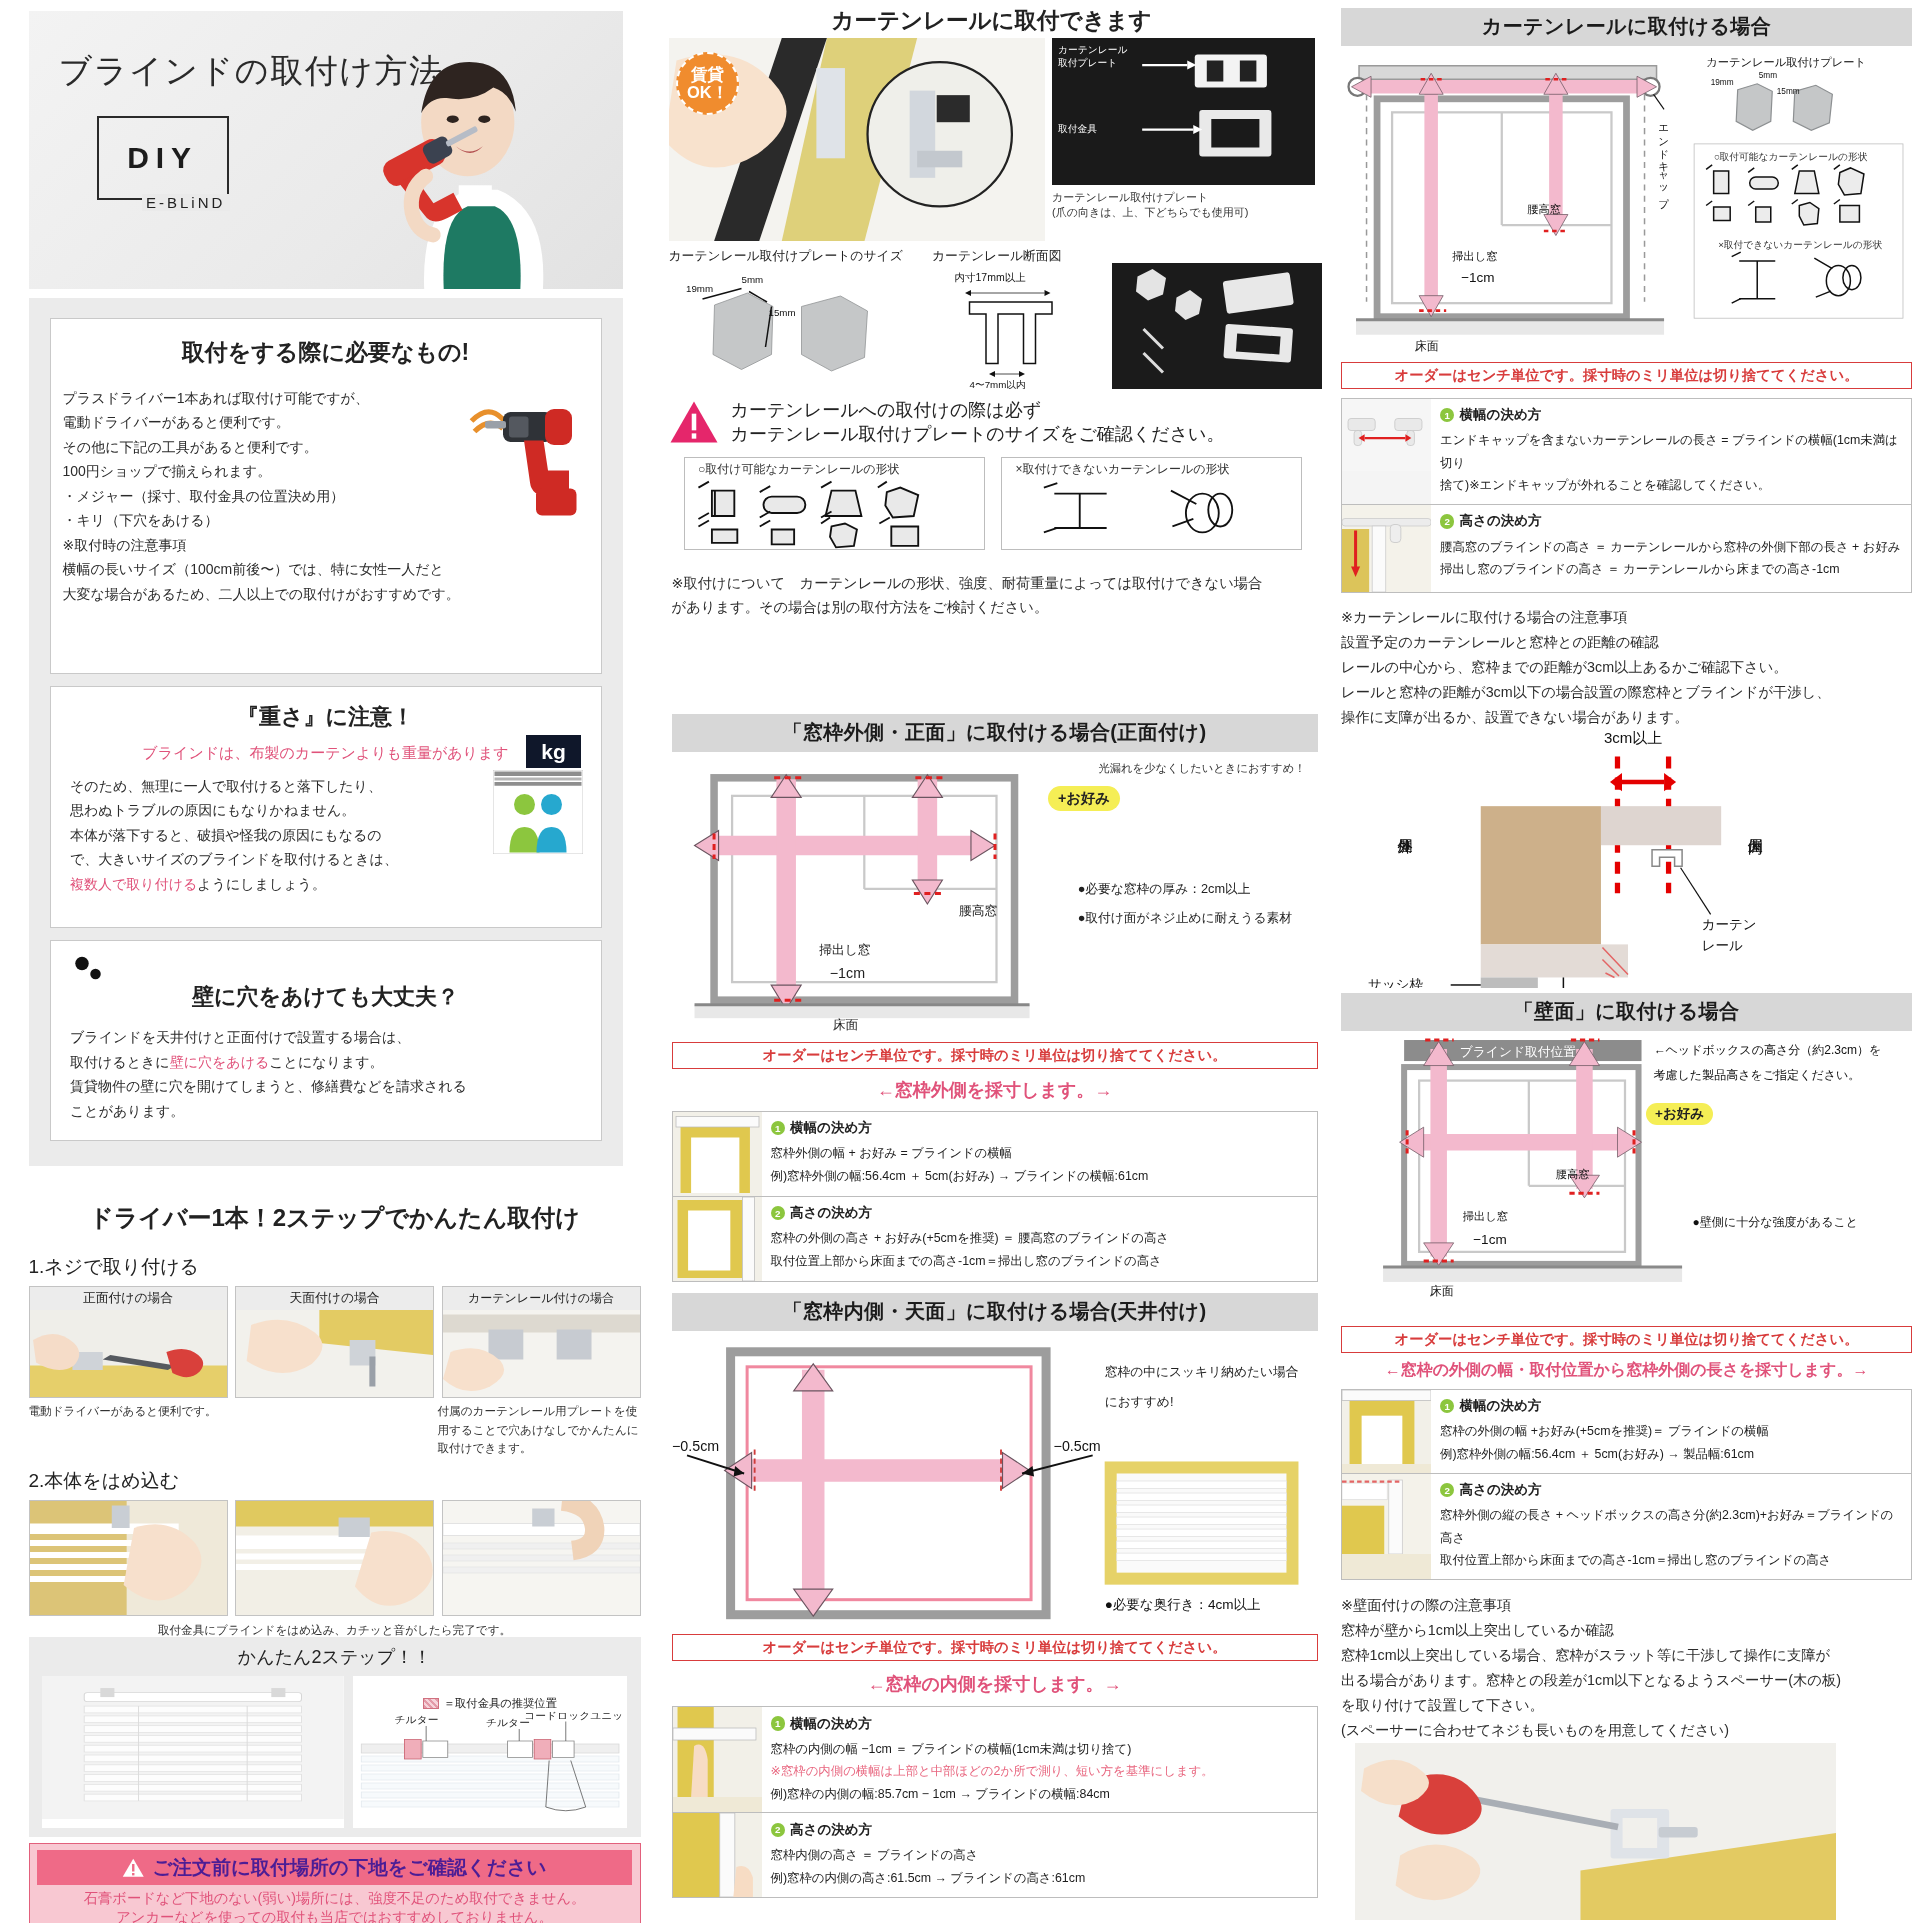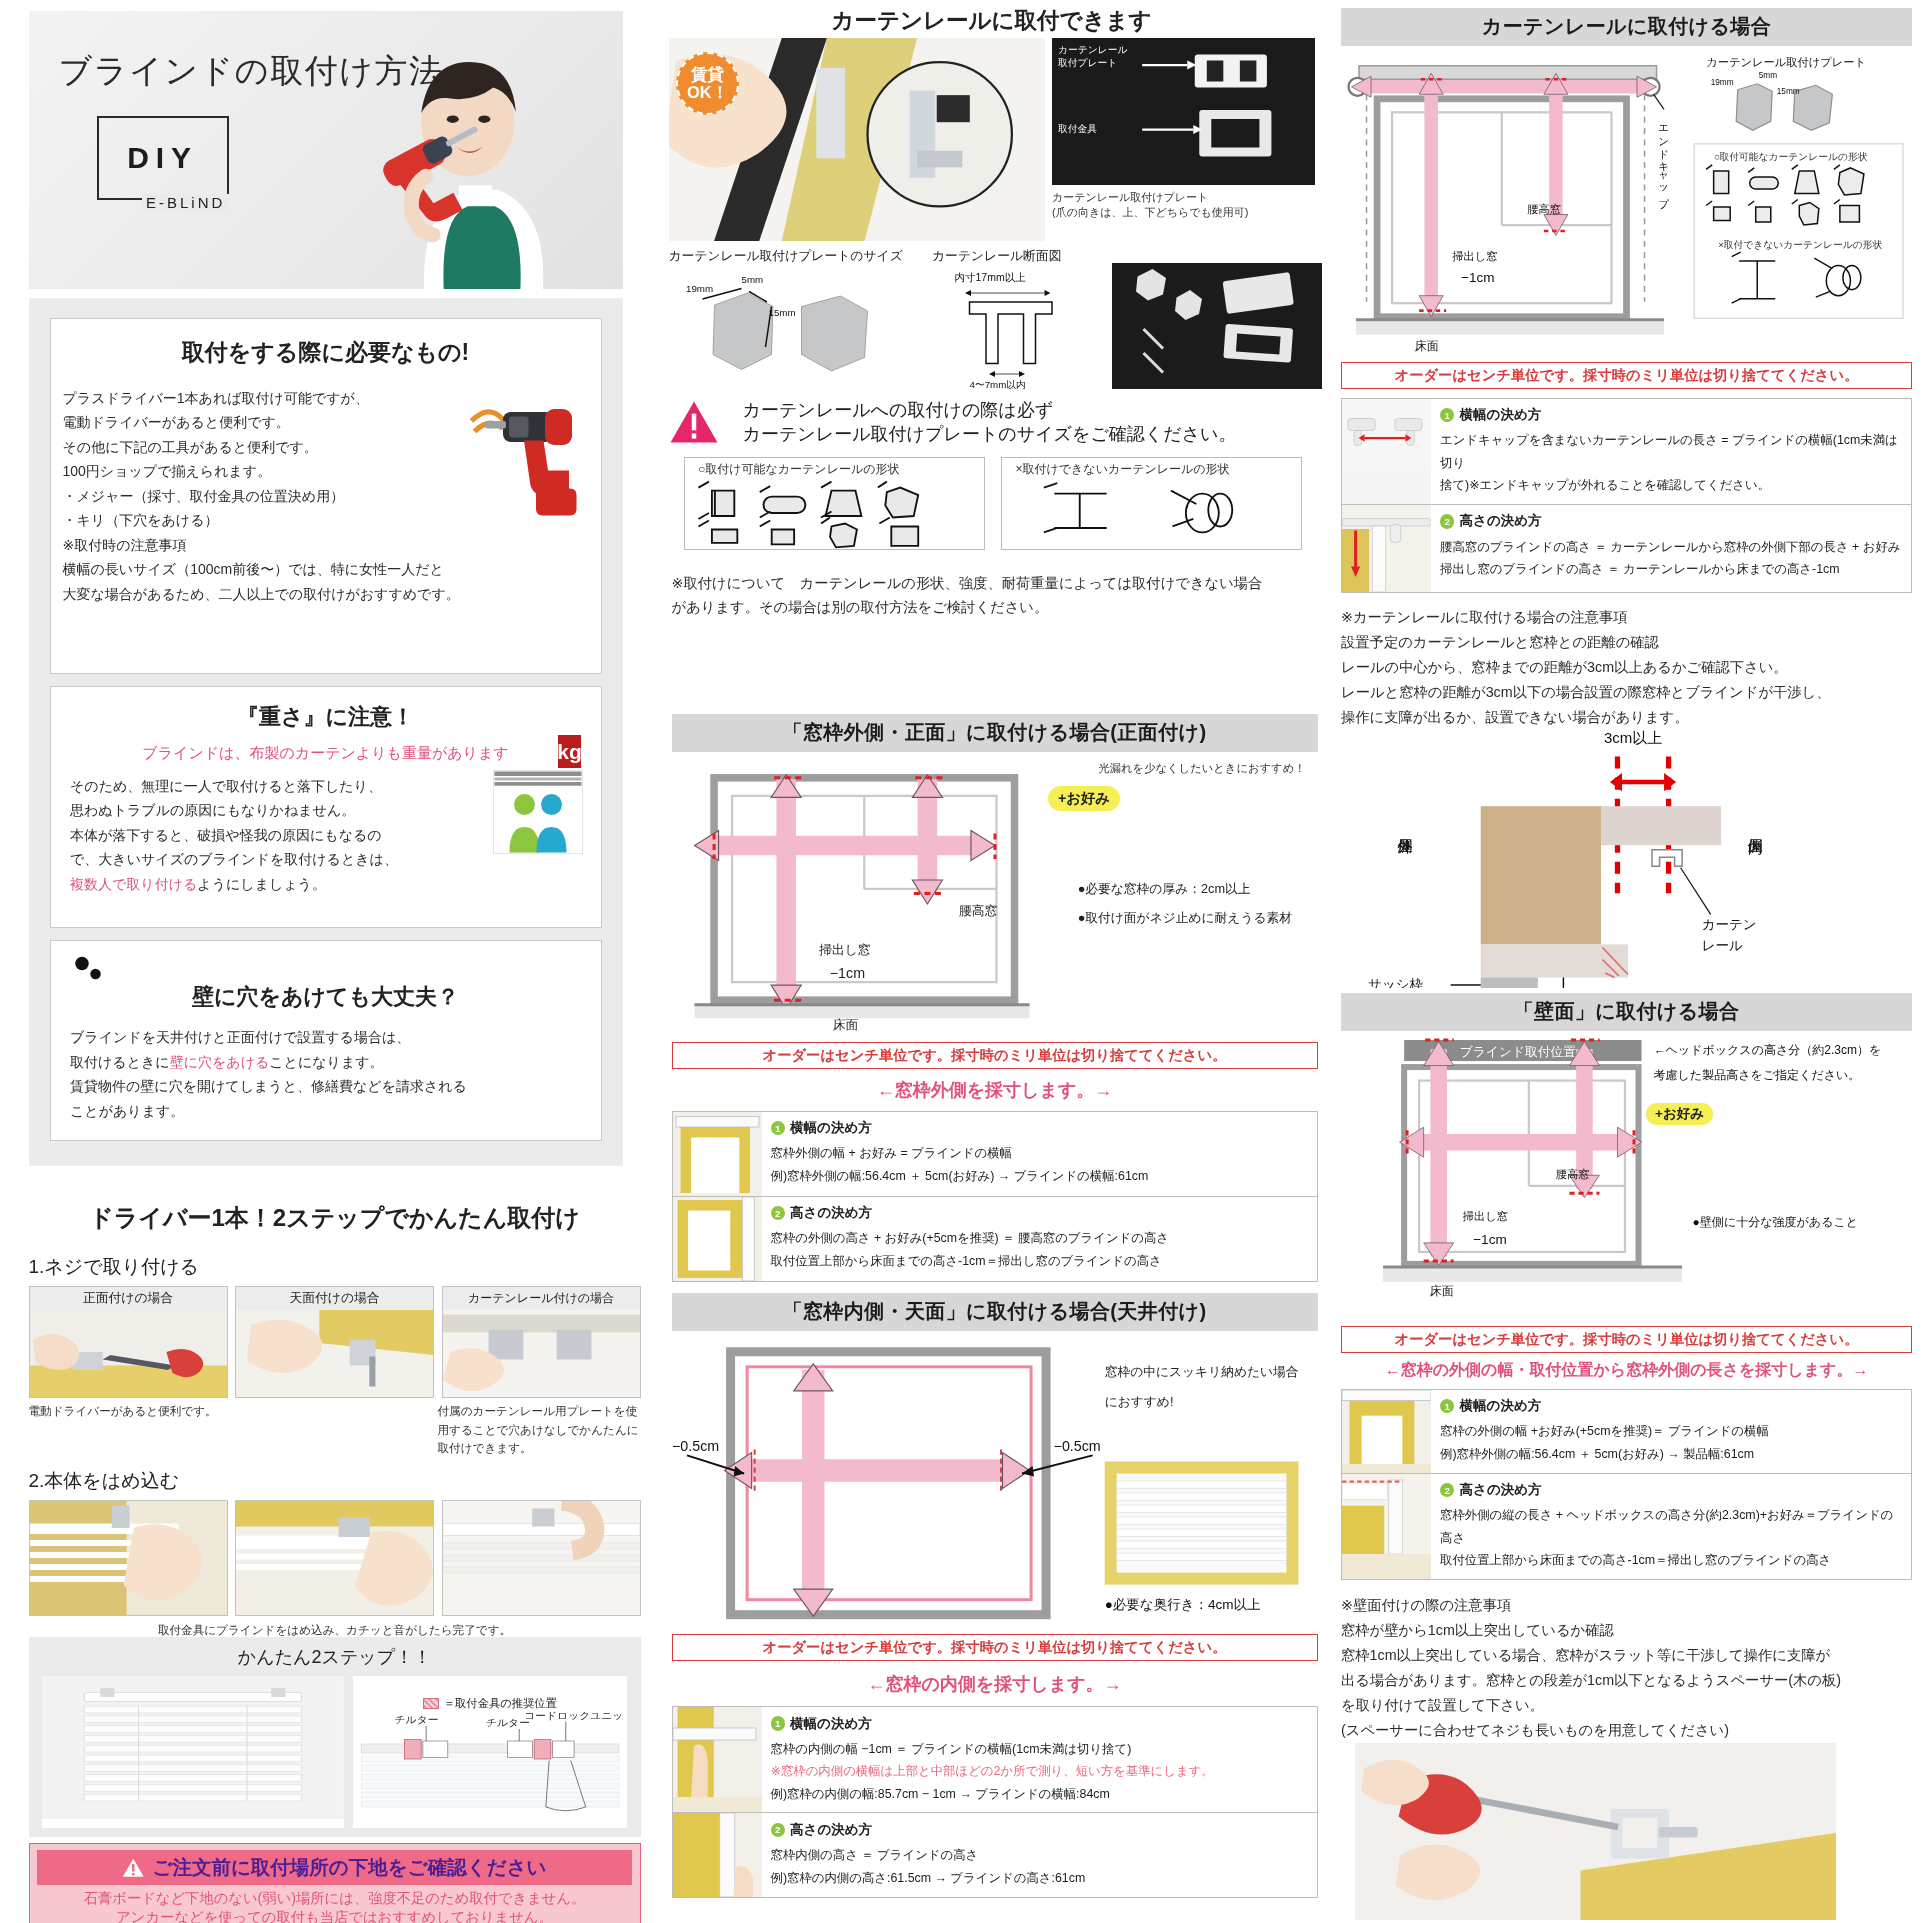--- a/index.html
+++ b/index.html
@@ -126,21 +126,21 @@
     <div class="whitecard" style="position:absolute;left:21px;top:388px;width:552px;height:242px;padding:15px 19.5px;">
       <div style="text-align:center;font-size:22px;font-weight:bold;margin-bottom:12px;">『重さ』に注意！</div>
       <div style="text-align:center;color:#e0527a;font-size:15px;margin-bottom:10.5px;">ブラインドは、布製のカーテンよりも重量があります</div>
       <div class="note">そのため、無理に一人で取付けると落下したり、</div>
       <div class="note">思わぬトラブルの原因にもなりかねません。</div>
       <div class="note">本体が落下すると、破損や怪我の原因にもなるの</div>
       <div class="note">で、大きいサイズのブラインドを取付けるときは、</div>
       <div class="note">
         <span style="color:#e0527a;">複数人で取り付ける</span><span>ようにしましょう。</span>
       </div>
-      <div style="position:absolute;right:19.5px;top:48px;width:23px;height:33px;background:#b91c1c;color:#fff;font-size:21px;font-weight:bold;display:flex;align-items:center;justify-content:center;margin-left:11px;">kg</div>
+      <div style="position:absolute;right:19.5px;top:48px;width:55px;height:33px;background:#0f172a;color:#fff;font-size:21px;font-weight:bold;display:flex;align-items:center;justify-content:center;margin-left:11px;">kg</div>
       <svg style="position:absolute;right:18px;top:83px;" width="90" height="84" viewBox="0 0 120 112">
         <rect x="0" y="0" width="120" height="112" fill="#fff" stroke="#bbb"></rect>
         <rect x="2" y="2" width="116" height="6" fill="#8e8e8e"></rect>
         <rect x="2" y="10" width="116" height="4" fill="#b5b5b5"></rect>
         <rect x="2" y="16" width="116" height="5" fill="#8e8e8e"></rect>
         <circle cx="42" cy="46" r="14" fill="#8cc63e"></circle>
         <path d="M22 110 q0-34 20-34 q20 0 20 34z" fill="#8cc63e"></path>
         <circle cx="78" cy="46" r="14" fill="#26a8cf"></circle>
         <path d="M58 110 q0-34 20-34 q20 0 20 34z" fill="#26a8cf"></path>
       </svg>
@@ -409,21 +409,21 @@
       <path d="M34 18 l20-10 l18 12 l-4 22 l-20 8 l-16-12z" fill="#e4e4e4"></path>
       <path d="M86 46 l18-10 l16 12 l-4 20 l-18 8 l-14-12z" fill="#e4e4e4"></path>
       <rect x="150" y="18" width="90" height="44" rx="4" fill="#e8e8e8" transform="rotate(-8 195 40)"></rect>
       <rect x="150" y="84" width="90" height="46" rx="4" fill="#e8e8e8" transform="rotate(4 195 107)"></rect>
       <rect x="166" y="96" width="58" height="24" fill="#1b1b1b" transform="rotate(4 195 108)"></rect>
       <path d="M42 88 l26 26" stroke="#ddd" stroke-width="4"></path>
       <path d="M42 120 l26 26" stroke="#ddd" stroke-width="4"></path>
     </svg>
   </div>
 
-  <div style="position:absolute;left:7.5px;top:398px;width:654px;display:flex;align-items:center;gap:24px;">
+  <div style="position:absolute;left:7.5px;top:398px;width:654px;display:flex;align-items:center;gap:12px;">
     <svg width="50" height="44" viewBox="0 0 66 58">
       <path d="M33 2 L64 56 L2 56 Z" fill="#e5266b"></path>
       <rect x="30" y="18" width="6" height="22" fill="#fff"></rect>
       <rect x="30" y="44" width="6" height="7" fill="#fff"></rect>
     </svg>
     <div>
       <div style="font-size:18px;">カーテンレールへの取付けの際は必ず</div>
       <div style="font-size:18px;">カーテンレール取付けプレートのサイズをご確認ください。</div>
     </div>
   </div>

